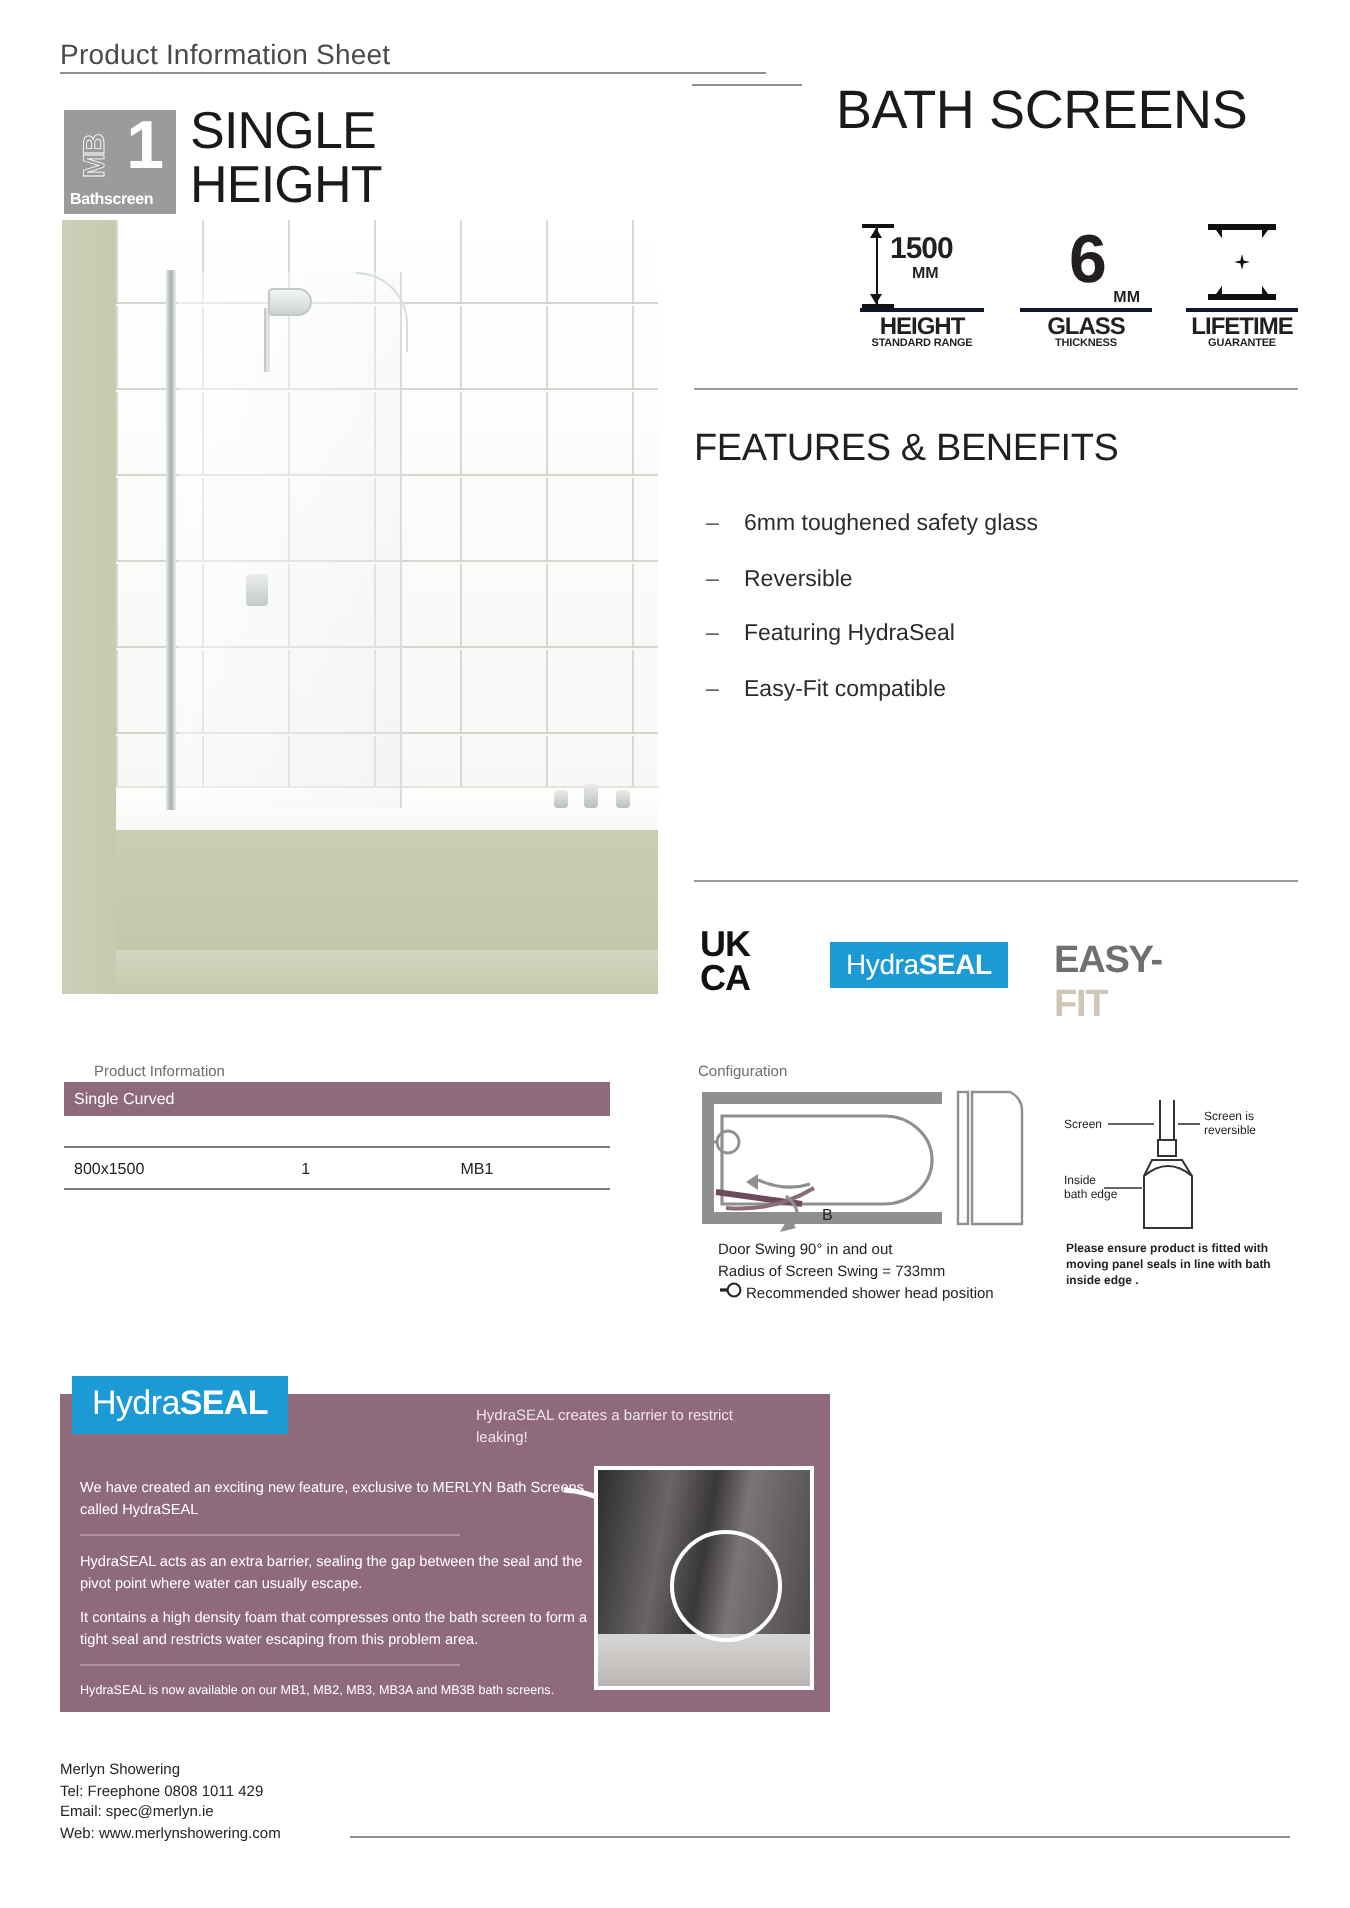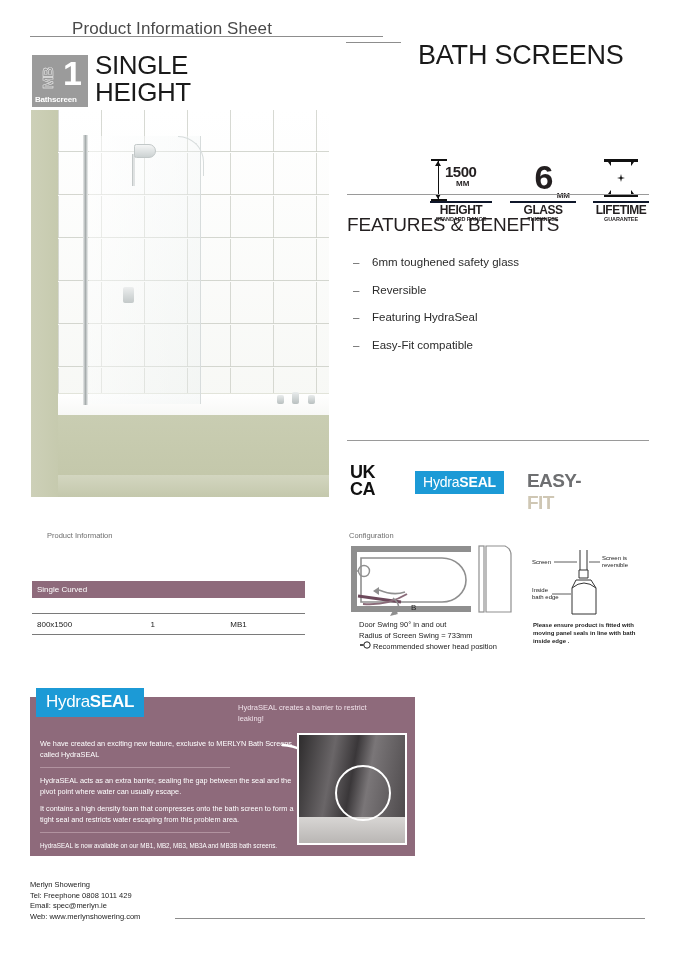--- a/index.html
+++ b/index.html
@@ -9,21 +9,21 @@
     font-family: "Liberation Sans", sans-serif;
     color: #231f20;
     position: relative;
     overflow: hidden;
   }
   .page { position: relative; width: 675px; height: 954px; }
 
   
   .doc-title {
     position: absolute; left: 30px; top: 19px;
-    font-size: 17px; color: #4a4a4a; letter-spacing: .1px; margin-left: 42px;
+    font-size: 14px; color: #4a4a4a; letter-spacing: .1px;
   }
   .rule-top {
     position: absolute; left: 30px; top: 36px; width: 353px;
     border-top: 1px solid #8d8d8d;
   }
   .rule-top-right {
     position: absolute; left: 346px; top: 42px; width: 55px;
     border-top: 1px solid #8d8d8d;
   }
 
@@ -125,21 +125,21 @@
   }
   .ph-tap {
     position:absolute; right:12px; top:280px; width:40px; height:14px;
   }
   .ph-tap i { position:absolute; bottom:0; width:7px; height:9px;
     background: linear-gradient(180deg,#e9ecec,#b9c0c0); border-radius:2px; display:block; }
   .ph-tap i:nth-child(1){ left:0; } .ph-tap i:nth-child(2){ left:15px; height:12px; }
   .ph-tap i:nth-child(3){ left:31px; }
 
   
-  .icons { position: absolute; left: 430px; top: 112px; width: 220px; height: 70px; margin-top: 47px; }
+  .icons { position: absolute; left: 430px; top: 112px; width: 220px; height: 70px; }
   .ic { position: absolute; top: 0; text-align: center; }
   .ic-1 { left: 0; width: 62px; }
   .ic-2 { left: 80px; width: 66px; }
   .ic-3 { left: 163px; width: 56px; }
   .ic-top { height: 42px; position: relative; }
   .ic-label { font-size: 12px; font-weight: bold; letter-spacing: -.5px;
     border-top: 2px solid #0f172a; padding-top: 1px; line-height: 12px; }
   .ic-sub { font-size: 5.5px; font-weight: bold; letter-spacing: -.1px; line-height: 6px; }
 
   .arrow-v { position:absolute; left:8px; top:2px; width:1px; height:38px; background:#111; }
@@ -181,21 +181,21 @@
     line-height:17px; letter-spacing:-.5px; color:#111; }
   .hydraseal-logo { position:absolute; left:68px; top:9px; background:#1c9ad6;
     color:#fff; font-size:14px; padding:3px 8px 4px; letter-spacing:-.2px; }
   .hydraseal-logo b { font-weight:bold; }
   .easyfit { position:absolute; left:180px; top:8px; font-size:19px; font-weight:bold; letter-spacing:-.6px; }
   .easyfit .a { color:#6e6f71; }
   .easyfit .b { color:#cfc7b4; }
 
   
   .pi-label { position:absolute; left:47px; top:531px; font-size:7.5px; color:#6e6e6e; }
-  .pi-table { position:absolute; left:32px; top:541px; width:273px;margin-top:40px; }
+  .pi-table { position:absolute; left:32px; top:541px; width:273px; }
   .pi-head { background:#8e6a7b; color:#fff; font-size:8px; padding:4px 5px 4px 5px; }
   .pi-cols { display:flex; font-size:8px; color:#333; padding:6px 5px 0 5px; }
   .pi-cols span:nth-child(1){ width:114px; }
   .pi-cols span:nth-child(2){ width:80px; }
   .pi-cols span:nth-child(3){ width:70px; }
   .pi-rule { border-top:1px solid #7a7a7a; margin-top:15px; }
   .pi-row { display:flex; font-size:8px; color:#222; padding:6px 5px 5px 5px; border-bottom:1px solid #7a7a7a; }
   .pi-row span:nth-child(1){ width:114px; }
   .pi-row span:nth-child(2){ width:80px; }
   .pi-row span:nth-child(3){ width:70px; }

